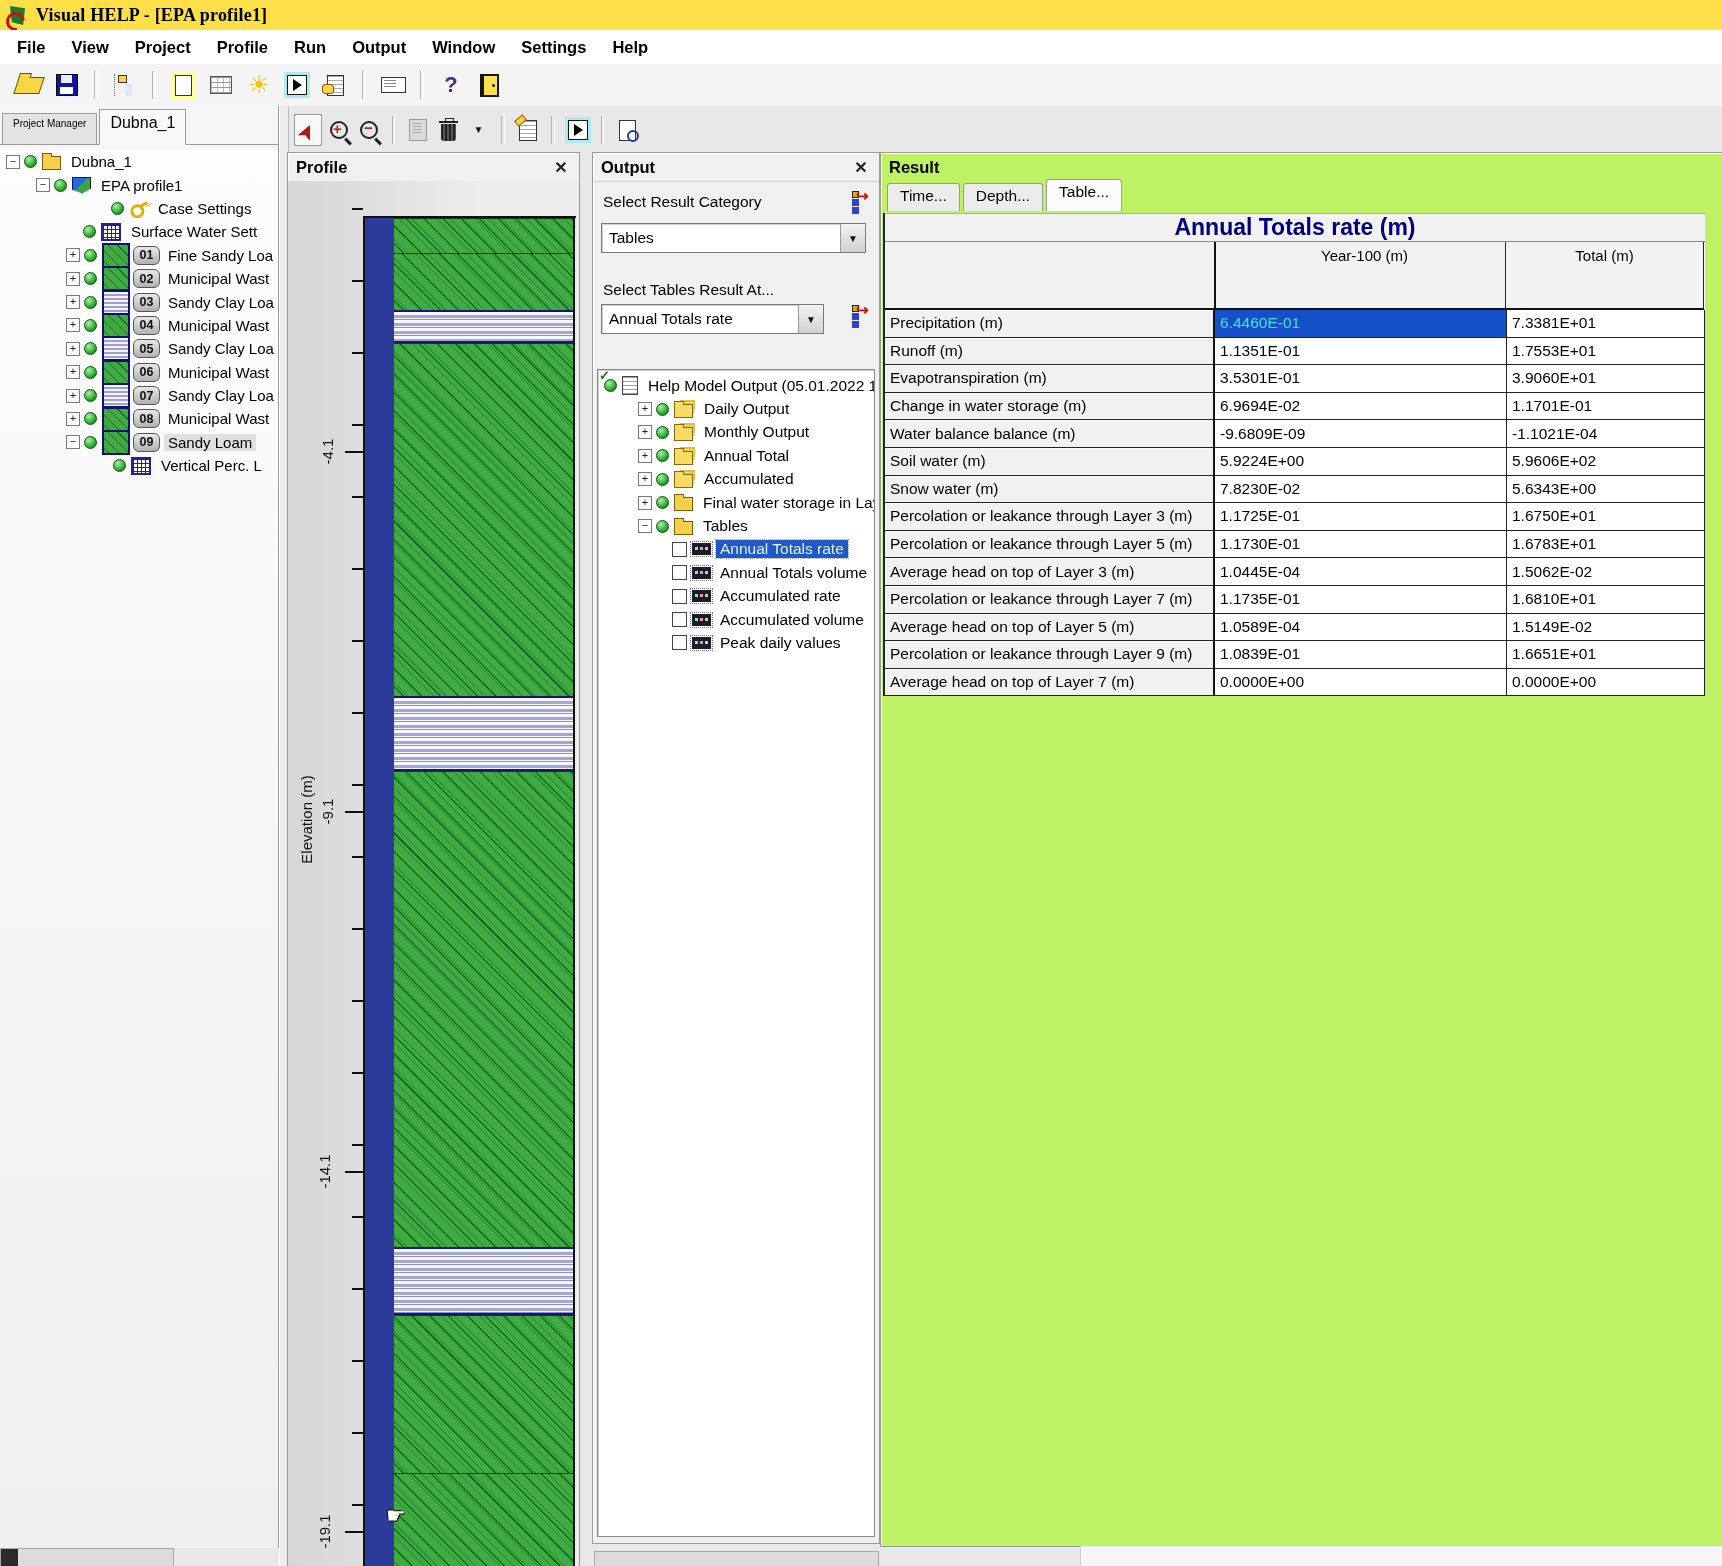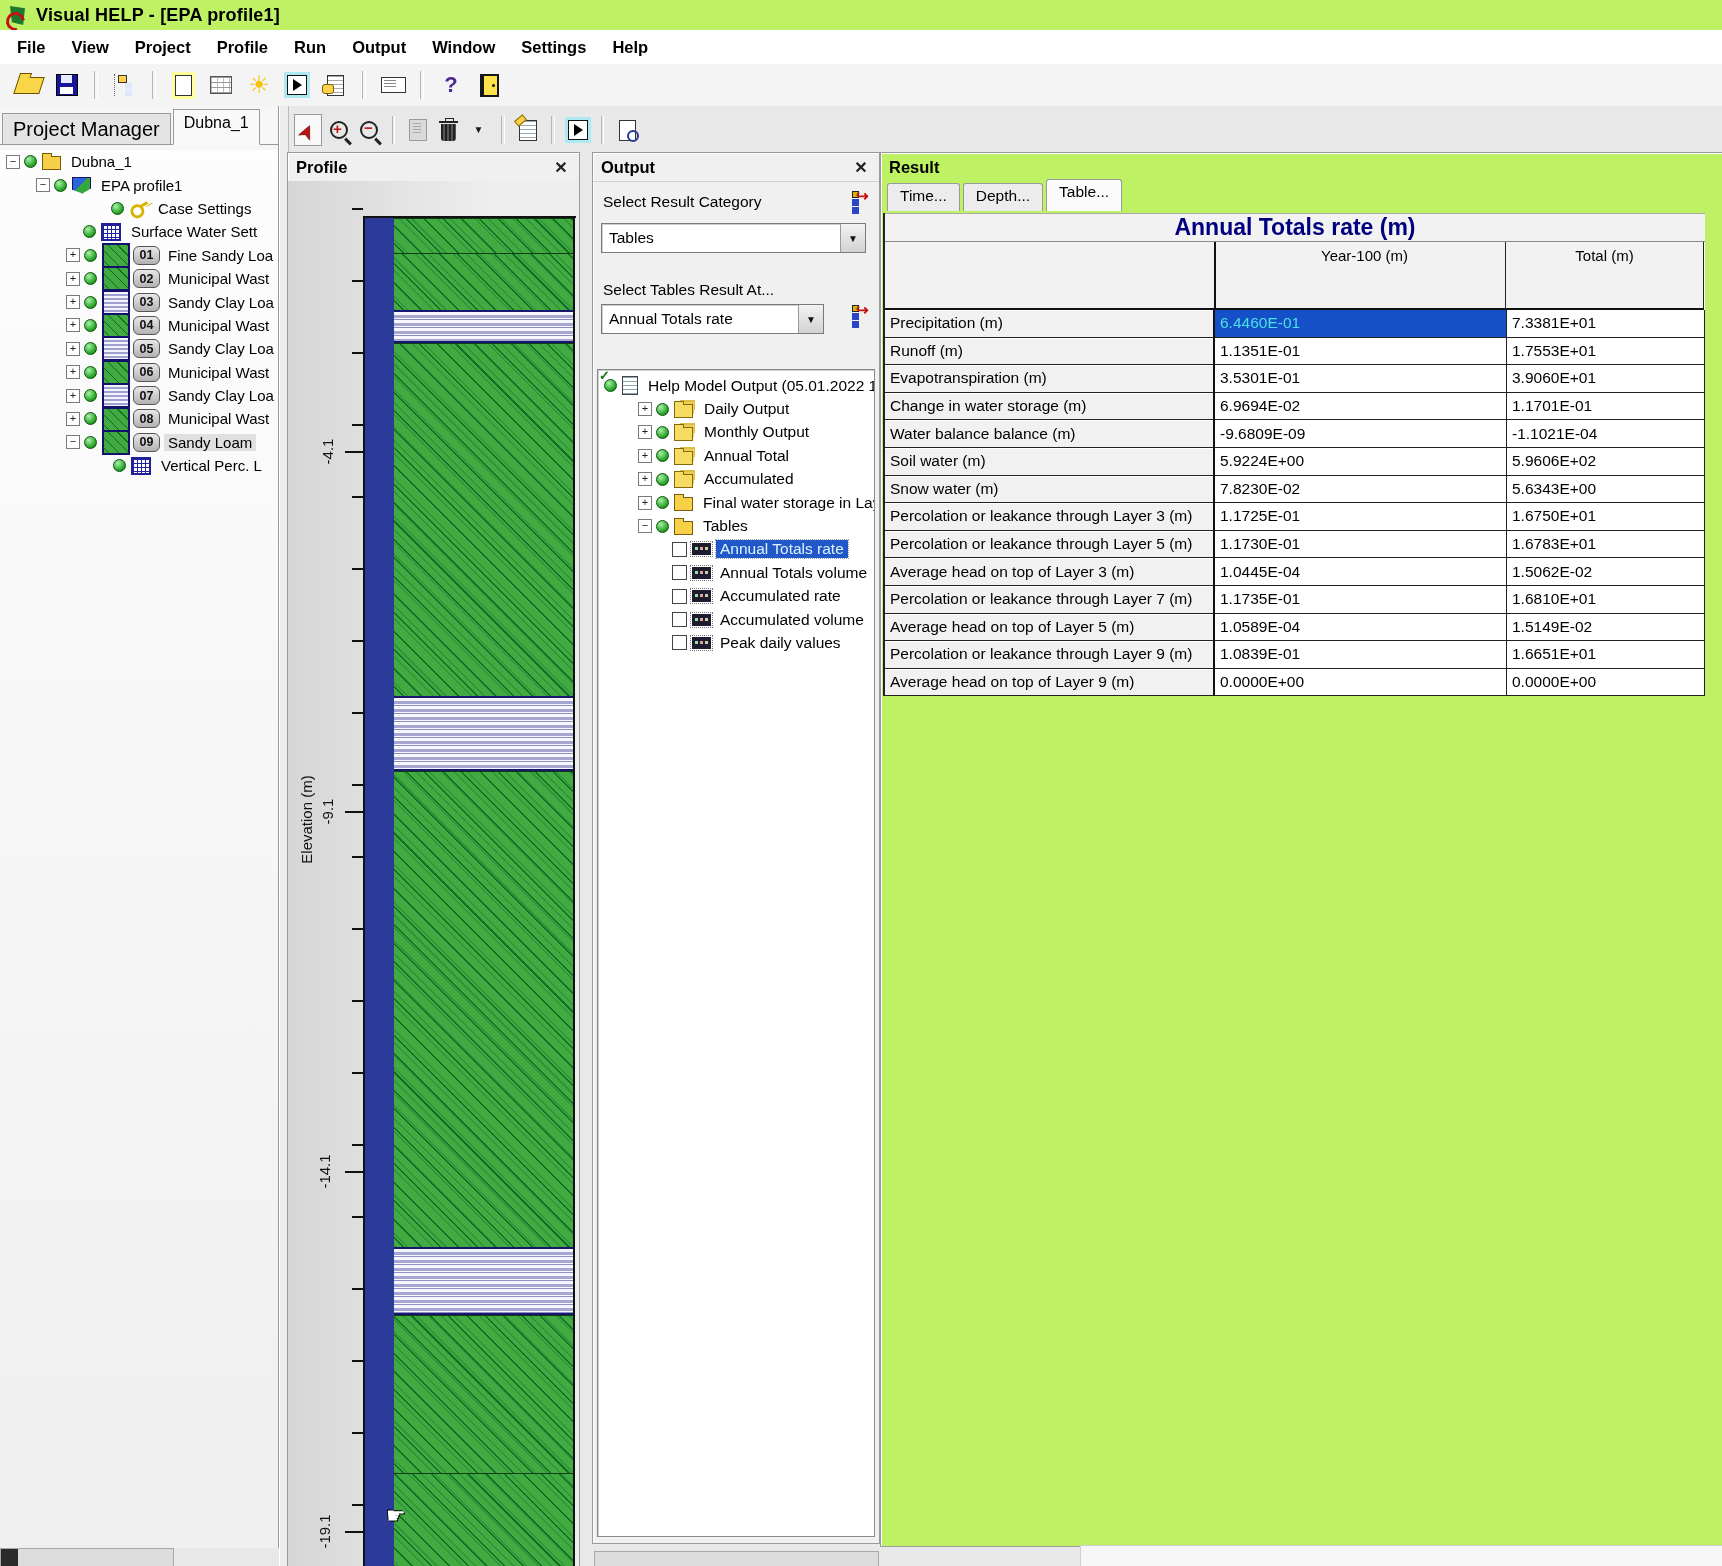--- a/index.html
+++ b/index.html
@@ -1,19 +1,19 @@
 <!DOCTYPE html>
 <html><head>
 <meta charset="utf-8">
 <style>
   html,body{margin:0;padding:0;background:#cfcfcf;font-family:"Liberation Sans",sans-serif;}
   #screen{position:relative;width:1722px;height:1566px;background:#fff;overflow:hidden;
           -webkit-font-smoothing:antialiased;color:#000;}
   
-  #titlebar{position:absolute;left:0;top:0;right:0;height:30px;background:#bef264;display:flex;align-items:center;}
+  #titlebar{position:absolute;left:0;top:0;right:0;height:30px;background:#fde047;display:flex;align-items:center;font-family:Liberation Serif, serif;}
   .applogo{width:22px;height:22px;margin:2px 8px 0 6px;position:relative;}
   .applogo::before{content:"";position:absolute;left:4px;top:1px;width:15px;height:19px;background:#1d7a2c;clip-path:polygon(0 0,100% 12%,88% 100%,12% 86%);}
   .applogo::after{content:"";position:absolute;left:0;top:7px;width:13px;height:13px;border:3px solid #c01414;border-radius:50%;border-right-color:transparent;transform:rotate(35deg);}
   #wintitle{font-size:18px;font-weight:bold;letter-spacing:.2px;}
   #menubar{position:absolute;left:0;top:30px;right:0;height:34px;background:#fff;display:flex;align-items:center;padding-left:4px;border-bottom:1px solid #e2e2e2;}
   .mitem{padding:0 13px;font-size:16.5px;font-weight:bold;cursor:default;}
   #toolbar1{position:absolute;left:0;top:64px;right:0;height:42px;background:#f4f4f4;border-bottom:2px solid #cfcfcf;display:flex;align-items:center;padding-left:10px;}
   .tbtn{width:34px;height:32px;display:flex;align-items:center;justify-content:center;margin:0 2px;}
   .tsep{width:2px;height:28px;margin:0 8px;border-left:1px solid #b5b5b5;border-right:1px solid #fff;}
   #workarea{position:absolute;left:0;top:106px;right:0;bottom:0;background:#e8e8e8;}
@@ -58,21 +58,21 @@
   .i-edit::before{content:"";position:absolute;left:-5px;top:-4px;width:9px;height:5px;background:#ffd24a;border:1px solid #8a6a00;transform:rotate(-40deg);}
   .i-prev{width:15px;height:19px;background:#fff;border:1px solid #333;}
   .i-prev::before{content:"";position:absolute;right:-4px;bottom:-2px;width:8px;height:8px;border:2px solid #223a8e;border-radius:50%;}
   .i-hier{width:14px;height:24px;}
   .i-hier::before{content:"";position:absolute;left:1px;top:2px;width:5px;height:5px;background:#d8b400;border:1px solid #223;box-shadow:0 8px 0 #2b44c8,0 16px 0 #2b44c8;}
   .i-hier::after{content:"↪";position:absolute;left:5px;top:-2px;color:#c41212;font-weight:bold;font-size:15px;}
 
   
   #leftpanel{position:absolute;left:0;top:106px;width:278px;height:1442px;background:#f6f6f6;border-right:1px solid #9a9a9a;}
   #ltabs{position:absolute;left:0;top:6px;height:32px;display:flex;align-items:flex-end;width:100%;border-bottom:1px solid #9a9a9a;}
-  .ltab{font-size:20px;padding:4px 10px;border:1px solid #9a9a9a;border-bottom:none;background:#e4e4e4;margin-left:2px;height:22px;}
+  .ltab{font-size:10px;padding:4px 10px;border:1px solid #9a9a9a;border-bottom:none;background:#e4e4e4;margin-left:2px;height:22px;}
   .ltab.active{background:#f9f9f9;height:26px;font-size:16px;border-bottom:1px solid #f9f9f9;margin-bottom:-1px;}
   #ltree{position:absolute;left:0;top:44px;right:0;bottom:0;overflow:hidden;background:linear-gradient(180deg,#fdfdfd,#efefef);}
   .trow{height:23.4px;display:flex;align-items:center;font-size:15px;white-space:nowrap;}
   .trow .lbl{padding:0 4px;}
   .trow.sel .lbl{background:#e0e0e0;}
   .s-exp{width:12px;height:12px;border:1px solid #7a7a7a;background:#fff;font-size:11px;line-height:10px;text-align:center;color:#222;flex:none;margin-right:4px;}
   .s-spacer{width:17px;flex:none;}
   .s-sph{width:11px;height:11px;border-radius:50%;flex:none;margin-right:5px;background:radial-gradient(circle at 35% 30%,#a8f2a8,#1f9e1f 70%,#0c5c0c);border:1px solid #0a540a;}
   .s-folder{width:17px;height:12px;background:#f7d04a;border:1px solid #7c5c08;flex:none;margin:3px 6px 0 0;}
   .s-folder::before{content:"";position:absolute;left:-1px;top:-4px;width:8px;height:3px;background:#f7d04a;border:1px solid #7c5c08;border-bottom:none;}
@@ -572,21 +572,21 @@
             <div class="tc c0">Average head on top of Layer  5 (m)</div>
             <div class="tc c1">1.0589E-04</div>
             <div class="tc c2">1.5149E-02</div>
           </div>
           <div class="trowt drow">
             <div class="tc c0">Percolation or leakance through Layer  9 (m)</div>
             <div class="tc c1">1.0839E-01</div>
             <div class="tc c2">1.6651E+01</div>
           </div>
           <div class="trowt drow">
-            <div class="tc c0">Average head on top of Layer  9 (m)</div>
+            <div class="tc c0">Average head on top of Layer  7 (m)</div>
             <div class="tc c1">0.0000E+00</div>
             <div class="tc c2">0.0000E+00</div>
           </div>
         </div>
     </div>
   </div>
 
   <div id="scrA" class="hscroll"></div>
   <div id="scrB" class="hscroll"></div>
   <div id="scrC" class="hscroll"></div>

